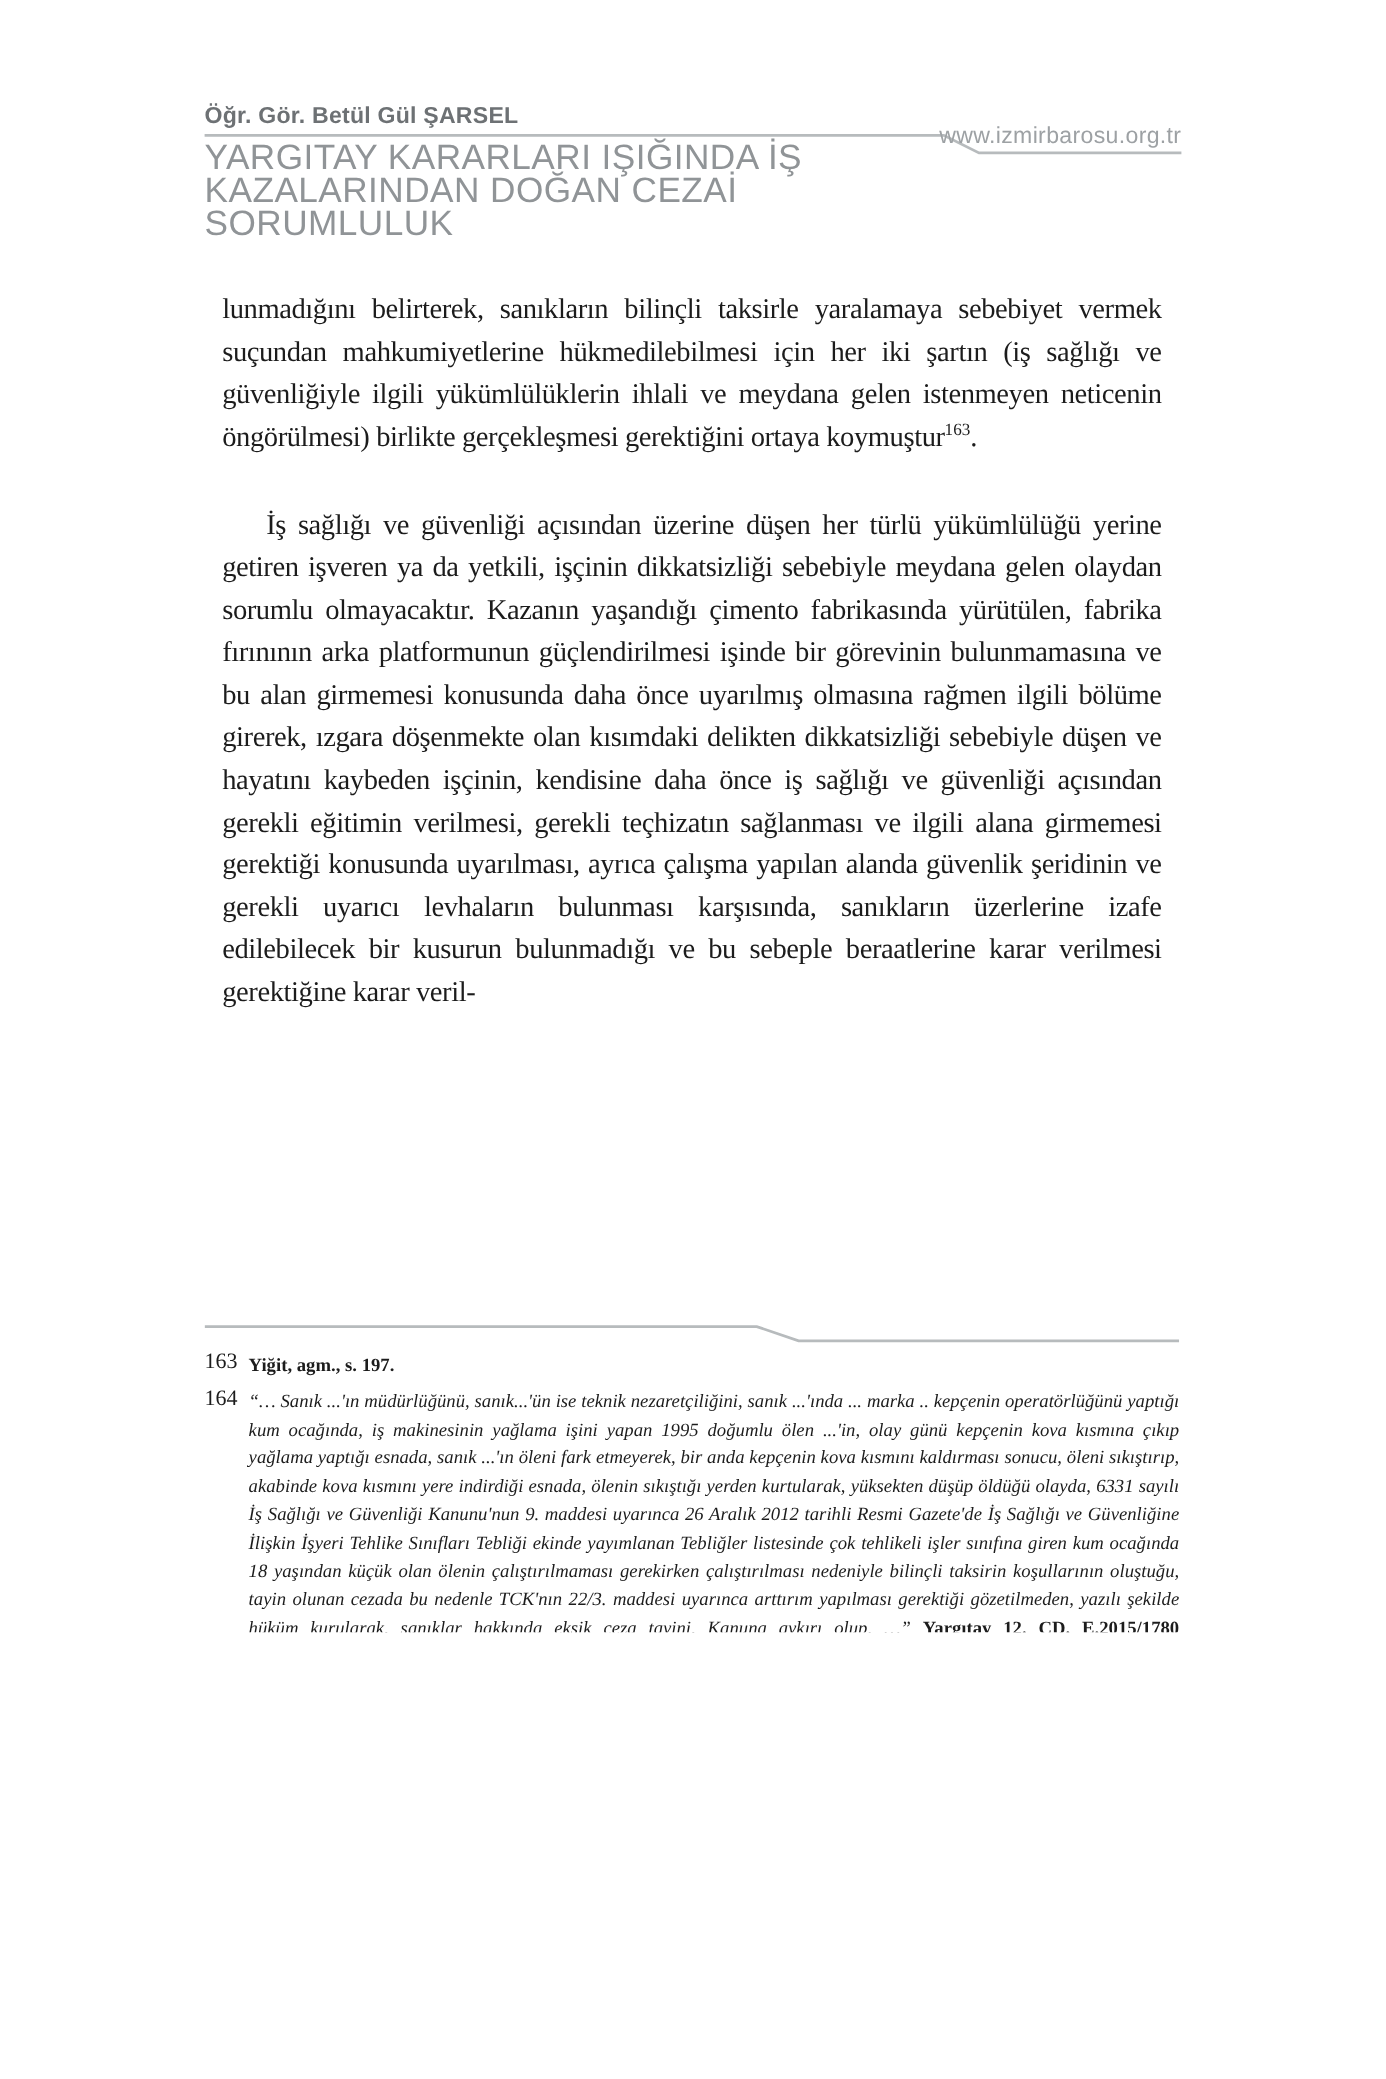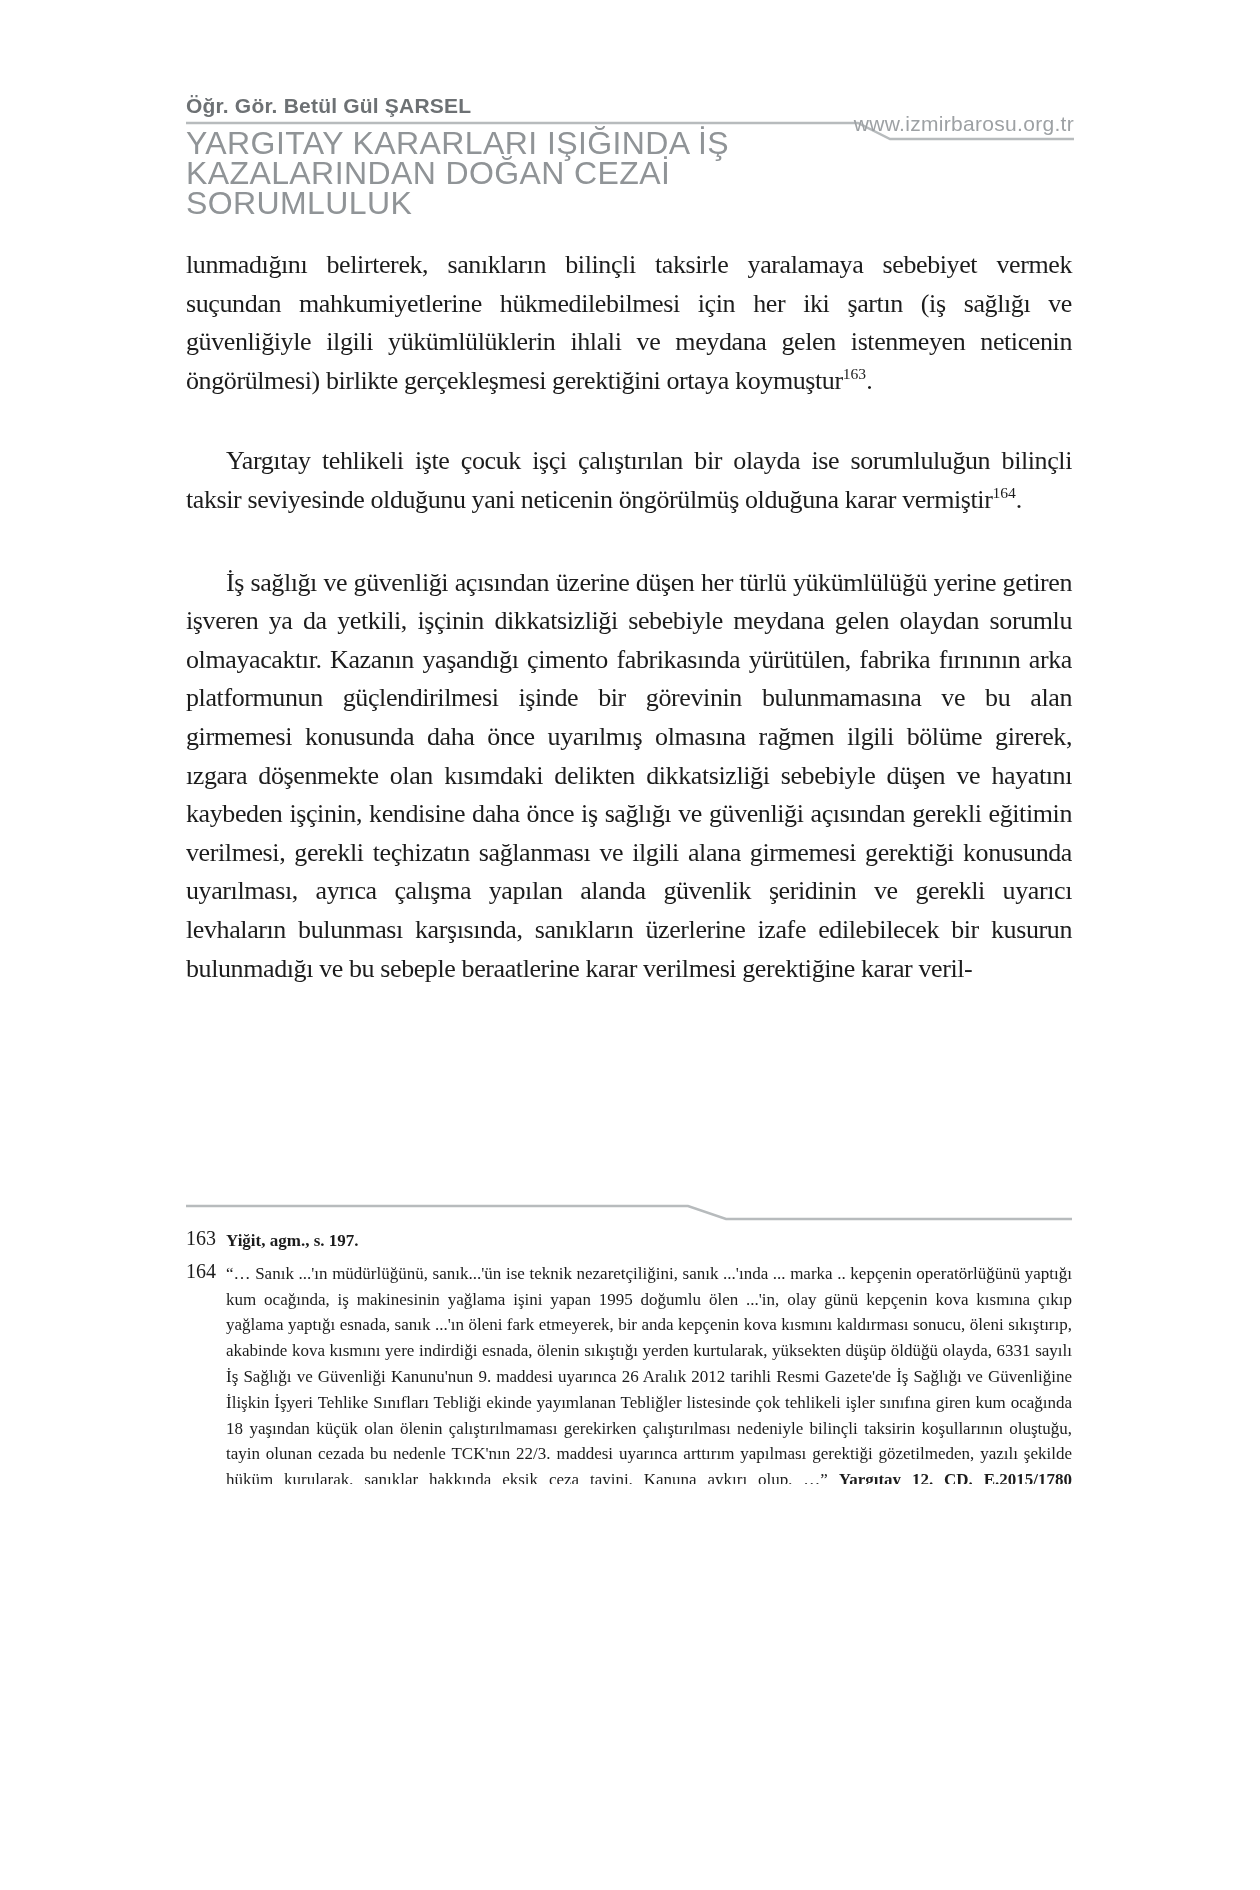--- a/index.html
+++ b/index.html
@@ -29,37 +29,37 @@
     position: absolute; right: 186px; top: 112px;
     font-family: "Liberation Sans", sans-serif;
     font-size: 21px; color: #9da1a4; letter-spacing: 0.3px;
   }
   
   .body-text {
     position: absolute; left: 186px; top: 246px; width: 886px;
     font-size: 26px; line-height: 38.6px; color: #1c1c1c;
     letter-spacing: -0.4px; text-align: justify;
   }
-  .body-text p { margin: 0; }
+  .body-text p { margin: 16px; }
   .body-text p.p1 { margin-bottom: 42px; }
   .body-text p.p2 { margin-bottom: 44px; text-indent: 40px; }
   .body-text p.p3 { text-indent: 40px; }
   .body-text sup { font-size: 0.6em; line-height: 0; vertical-align: super; letter-spacing: 0; }
   
   .footnotes {
     position: absolute; left: 186px; top: 1196px; width: 886px;
     font-size: 17px; line-height: 25.8px; color: #1c1c1c; text-align: justify;
   }
   .fn-sep { display:block; width: 886px; height: 26px; margin-bottom: 6px; }
   .footnote { position: relative; padding-left: 40px; margin-bottom: 7px; }
   .fn-num {
     position: absolute; left: 0; top: -2px;
     font-size: 20px; font-style: normal; letter-spacing: 0;
   }
-  .fn-italic { }
+  .fn-italic { font-style: italic; }
   .fn-normal { font-style: normal; font-weight: bold; }
   
   .footer-text {
     position: absolute; right: 186px; top: 1657px;
     font-family: "Liberation Sans", sans-serif;
     font-size: 22px; color: #8f9396; letter-spacing: 0.5px; white-space: nowrap;
   }
   .footer-text .sep { margin: 0 8px; }
 </style>
 </head>
@@ -73,21 +73,20 @@
   </svg>
 
   <header>
     <div class="author">Öğr. Gör. Betül Gül ŞARSEL</div>
     <div class="article-title">YARGITAY KARARLARI IŞIĞINDA İŞ KAZALARINDAN DOĞAN CEZAİ SORUMLULUK</div>
     <div class="website">www.izmirbarosu.org.tr</div>
   </header>
 
   <main class="body-text">
     <p class="p1"><span>lunmadığını belirterek, sanıkların bilinçli taksirle yaralamaya sebebiyet vermek suçundan mahkumiyetlerine hükmedilebilmesi için her iki şartın (iş sağlığı ve güvenliğiyle ilgili yükümlülüklerin ihlali ve meydana gelen istenmeyen neticenin öngörülmesi) birlikte gerçekleşmesi gerektiğini ortaya koymuştur</span><sup>163</sup><span>.</span></p>
-    <p class="p2"><span>Yargıtay tehlikeli işte çocuk işçi çalıştırılan bir olayda ise sorumluluğun bilinçli taksir seviyesinde olduğunu yani neticenin öngörülmüş olduğuna karar vermiştir</span><sup>164</sup><span>.</span></p>
     <p class="p3"><span>İş sağlığı ve güvenliği açısından üzerine düşen her türlü yükümlülüğü yerine getiren işveren ya da yetkili, işçinin dikkatsizliği sebebiyle meydana gelen olaydan sorumlu olmayacaktır. Kazanın yaşandığı çimento fabrikasında yürütülen, fabrika fırınının arka platformunun güçlendirilmesi işinde bir görevinin bulunmamasına ve bu alan girmemesi konusunda daha önce uyarılmış olmasına rağmen ilgili bölüme girerek, ızgara döşenmekte olan kısımdaki delikten dikkatsizliği sebebiyle düşen ve hayatını kaybeden işçinin, kendisine daha önce iş sağlığı ve güvenliği açısından gerekli eğitimin verilmesi, gerekli teçhizatın sağlanması ve ilgili alana girmemesi gerektiği konusunda uyarılması, ayrıca çalışma yapılan alanda güvenlik şeridinin ve gerekli uyarıcı levhaların bulunması karşısında, sanıkların üzerlerine izafe edilebilecek bir kusurun bulunmadığı ve bu sebeple beraatlerine karar verilmesi gerektiğine karar veril-</span></p>
   </main>
 
   <section class="footnotes">
     <svg class="fn-sep" viewBox="0 0 886 26" xmlns="http://www.w3.org/2000/svg">
       <polyline points="0,10 502,10 540,23 886,23" fill="none" stroke="#b7bbbd" stroke-width="2.5"></polyline>
     </svg>
     <div class="footnote">
       <span class="fn-num">163</span>
       <span class="fn-normal">Yiğit, agm., s. 197.</span>

